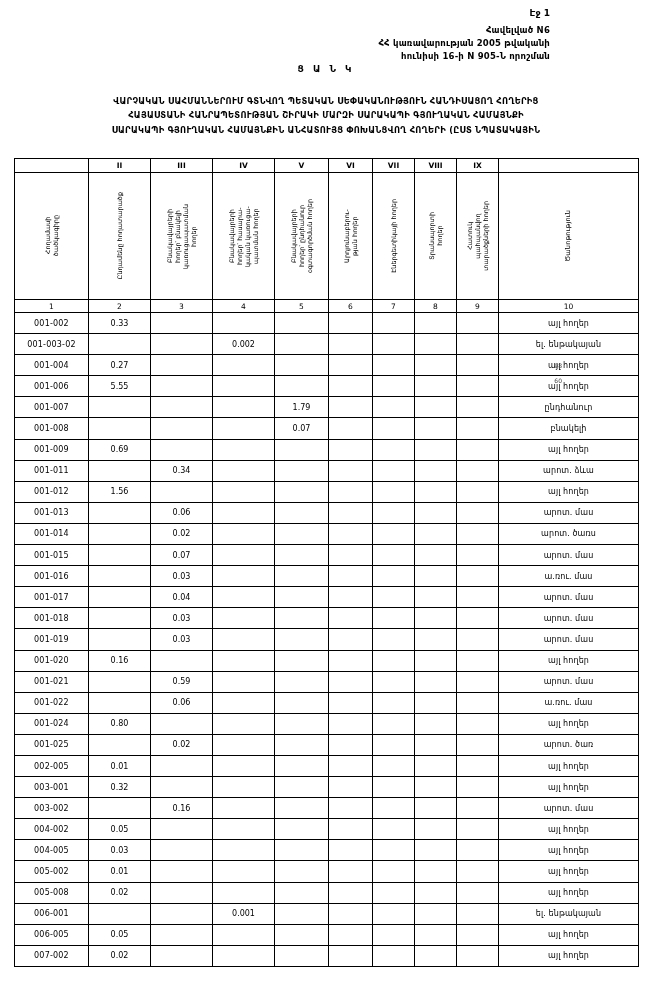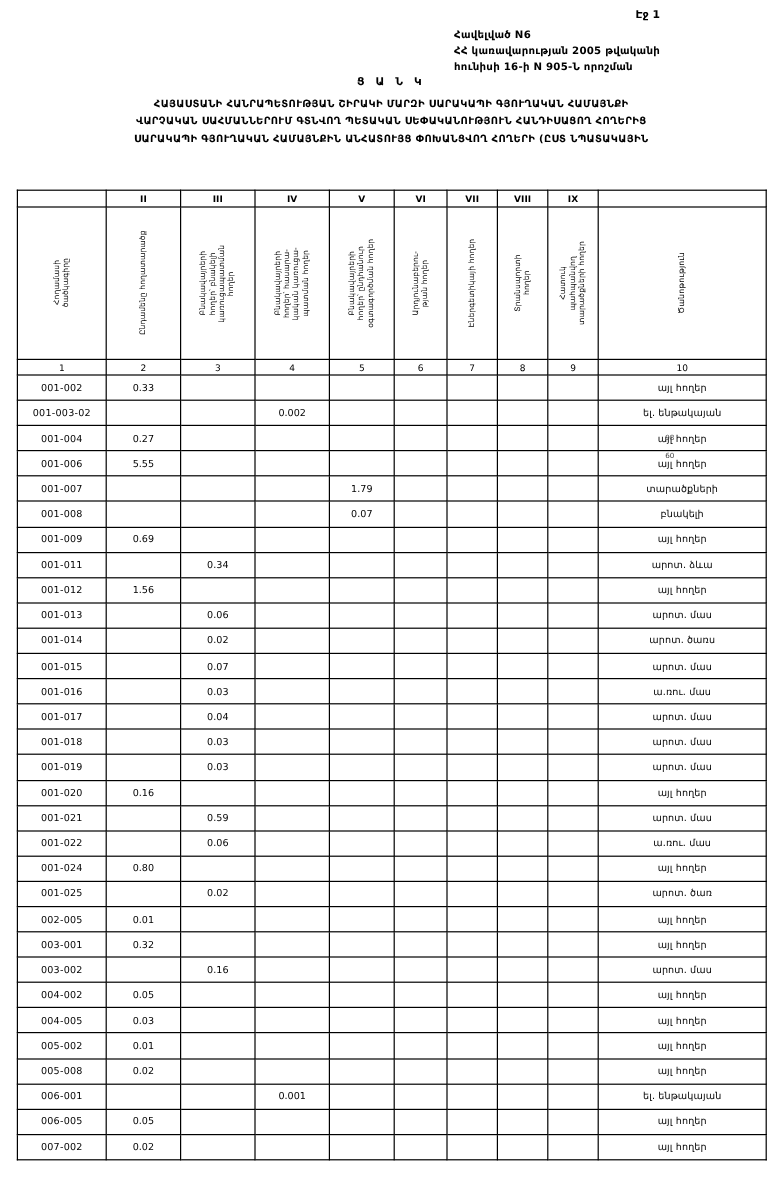--- a/index.html
+++ b/index.html
@@ -21,20 +21,21 @@
     height: 983px;
     box-sizing: border-box;
     padding: 12px;
   }
 
   
   .doc-header {
     position: absolute;
     top: 8px;
     right: 14px;
+    text-align: right;
     font-size: 8.5px;
     font-weight: bold;
     line-height: 1.55;
     letter-spacing: 0.2px;
   }
   .page-num {
     position: absolute;
     top: 8px;
     right: 14px;
     font-size: 9px;
@@ -51,21 +52,21 @@
     width: 652px;
     text-align: center;
     font-size: 8.3px;
     font-weight: bold;
     line-height: 1.75;
     letter-spacing: 0.3px;
   }
   .title-main {
     font-size: 9px;
     letter-spacing: 3px;
-    margin-bottom: 1px;
+    margin-bottom: 16px;
   }
 
   
   .table-wrap {
     position: absolute;
     top: 158px;
     left: 14px;
     width: 624px;
   }
   table.main {
@@ -164,22 +165,22 @@
   <div class="page-num">Էջ 1</div>
 
   <div class="doc-header" style="top:24px;">
     <div class="hdr-line1">Հավելված N6</div>
     <div class="hdr-line2">ՀՀ կառավարության 2005 թվականի</div>
     <div class="hdr-line3">հունիսի 16-ի N 905-Ն որոշման</div>
   </div>
 
   <div class="title-block">
     <div class="title-main">Ց Ա Ն Կ</div>
+    <div>ՎԱՐՉԱԿԱՆ ՍԱՀՄԱՆՆԵՐՈՒՄ  ԳՏՆՎՈՂ  ՊԵՏԱԿԱՆ ՍԵՓԱԿԱՆՈՒԹՅՈՒՆ  ՀԱՆԴԻՍԱՑՈՂ ՀՈՂԵՐԻՑ</div>
     <div>ՀԱՅԱՍՏԱՆԻ ՀԱՆՐԱՊԵՏՈՒԹՅԱՆ ՇԻՐԱԿԻ ՄԱՐԶԻ  ՍԱՐԱԿԱՊԻ ԳՅՈՒՂԱԿԱՆ ՀԱՄԱՅՆՔԻ</div>
-    <div>ՎԱՐՉԱԿԱՆ ՍԱՀՄԱՆՆԵՐՈՒՄ  ԳՏՆՎՈՂ  ՊԵՏԱԿԱՆ ՍԵՓԱԿԱՆՈՒԹՅՈՒՆ  ՀԱՆԴԻՍԱՑՈՂ ՀՈՂԵՐԻՑ</div>
     <div>ՍԱՐԱԿԱՊԻ ԳՅՈՒՂԱԿԱՆ ՀԱՄԱՅՆՔԻՆ ԱՆՀԱՏՈՒՅՑ ՓՈԽԱՆՑՎՈՂ ՀՈՂԵՐԻ  (ԸՍՏ ՆՊԱՏԱԿԱՅԻՆ</div>
   </div>
 
   <div class="table-wrap">
     <table class="main">
       <colgroup>
         <col class="c1">
           <col class="c2">
           <col class="c3">
           <col class="c4">
@@ -311,21 +312,21 @@
           <tr class="datarow">
             <td class="code">001-007</td>
             <td class="val"></td>
             <td class="val"></td>
             <td class="val"></td>
             <td class="val">1.79</td>
             <td class="val"></td>
             <td class="val"></td>
             <td class="val"></td>
             <td class="val"></td>
-            <td class="note">տարածքների</td>
+            <td class="note">ընդհանուր</td>
           </tr>
           <tr class="datarow">
             <td class="code">001-008</td>
             <td class="val"></td>
             <td class="val"></td>
             <td class="val"></td>
             <td class="val">0.07</td>
             <td class="val"></td>
             <td class="val"></td>
             <td class="val"></td>

